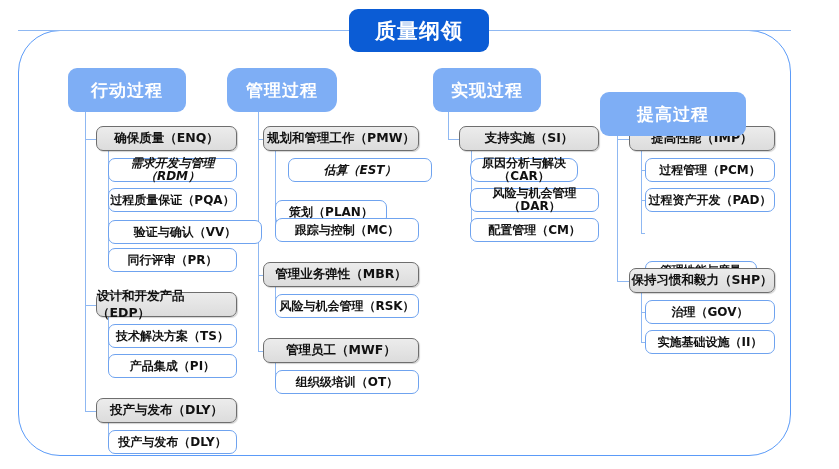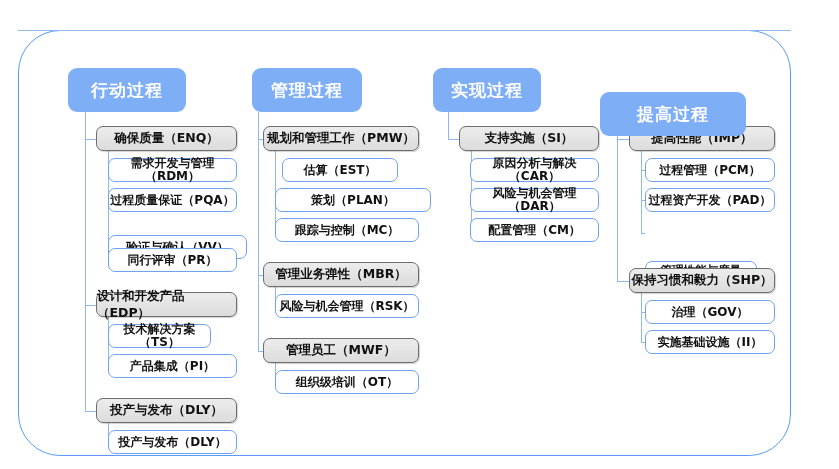--- a/index.html
+++ b/index.html
@@ -83,76 +83,77 @@
   }
   .item-box.two-line { height: 30px; font-size: 11.5px; }
 </style>
 </head>
 <body>
 
 <div id="stage">
 
   <div class="frame"></div>
 
+  <div class="title-box">质量纲领</div>
 
   <div id="tree">
       <div class="col-head" style="left: 68px; top: 68px; width: 118px;">行动过程</div>
       <div class="vline" style="left: 85px; top: 112px; height: 26px;"></div>
       <div class="hline" style="left: 85px; top: 138.5px; width: 11px;"></div>
       <div class="cat-box" style="left: 96px; top: 126px; width: 141px;">确保质量（ENQ）</div>
       <div class="hline" style="left: 108px; top: 170px; width: 0px;"></div>
-      <div class="item-box" style="left: 108px; top: 158px; width: 129px;">需求开发与管理（RDM）</div>
+      <div class="item-box" style="left: 108px; top: 158px; width: 129px; font-style: italic;">需求开发与管理（RDM）</div>
       <div class="hline" style="left: 108px; top: 200px; width: 0px;"></div>
       <div class="item-box" style="left: 108px; top: 188px; width: 129px;">过程质量保证（PQA）</div>
       <div class="hline" style="left: 108px; top: 230px; width: 0px;"></div>
-      <div class="item-box" style="left: 108px; top: 235px; width: 139px;">验证与确认（VV）</div>
+      <div class="item-box" style="left: 108px; top: 220px; width: 154px;">验证与确认（VV）</div>
       <div class="hline" style="left: 108px; top: 260px; width: 0px;"></div>
       <div class="item-box" style="left: 108px; top: 248px; width: 129px;">同行评审（PR）</div>
       <div class="vline-sub" style="left: 108px; top: 151px; height: 109px;"></div>
       <div class="hline" style="left: 85px; top: 304.5px; width: 11px;"></div>
       <div class="cat-box" style="left: 96px; top: 292px; width: 141px;">设计和开发产品（EDP）</div>
       <div class="hline" style="left: 108px; top: 336px; width: 0px;"></div>
-      <div class="item-box" style="left: 108px; top: 324px; width: 103px; border-radius: 7px;">技术解决方案（TS）</div>
+      <div class="item-box" style="left: 108px; top: 324px; width: 129px; border-radius: 7px;">技术解决方案（TS）</div>
       <div class="hline" style="left: 108px; top: 366px; width: 0px;"></div>
       <div class="item-box" style="left: 108px; top: 354px; width: 129px;">产品集成（PI）</div>
       <div class="vline-sub" style="left: 108px; top: 317px; height: 49px;"></div>
       <div class="hline" style="left: 85px; top: 410.5px; width: 11px;"></div>
       <div class="cat-box" style="left: 96px; top: 398px; width: 141px;">投产与发布（DLY）</div>
       <div class="hline" style="left: 108px; top: 442px; width: 0px;"></div>
       <div class="item-box" style="left: 108px; top: 430px; width: 129px;">投产与发布（DLY）</div>
       <div class="vline-sub" style="left: 108px; top: 423px; height: 19px;"></div>
       <div class="vline" style="left: 85px; top: 112px; height: 298.5px;"></div>
-      <div class="col-head" style="left: 252px; top: 68px; width: 110px;">管理过程</div>
+      <div class="col-head" style="left: 227px; top: 68px; width: 110px; border-radius: 12px;">管理过程</div>
       <div class="vline" style="left: 258px; top: 112px; height: 26px;"></div>
       <div class="hline" style="left: 258px; top: 138.5px; width: 5px;"></div>
       <div class="cat-box" style="left: 263px; top: 126px; width: 156px;">规划和管理工作（PMW）</div>
       <div class="hline" style="left: 275px; top: 170px; width: 0px;"></div>
-      <div class="item-box" style="left: 282px; top: 158px; width: 116px;">估算（EST）</div>
+      <div class="item-box" style="left: 288px; top: 158px; width: 144px; font-style: italic;">估算（EST）</div>
       <div class="hline" style="left: 275px; top: 200px; width: 0px;"></div>
-      <div class="item-box" style="left: 275px; top: 188px; width: 156px; text-align: center;">策划（PLAN）</div>
+      <div class="item-box" style="left: 275px; top: 200px; width: 112px; text-align: center;">策划（PLAN）</div>
       <div class="hline" style="left: 275px; top: 230px; width: 0px;"></div>
       <div class="item-box" style="left: 275px; top: 218px; width: 144px; text-align: right;">跟踪与控制（MC）</div>
       <div class="vline-sub" style="left: 275px; top: 151px; height: 79px;"></div>
       <div class="hline" style="left: 258px; top: 274.5px; width: 5px;"></div>
       <div class="cat-box" style="left: 263px; top: 262px; width: 156px;">管理业务弹性（MBR）</div>
       <div class="hline" style="left: 275px; top: 306px; width: 0px;"></div>
       <div class="item-box" style="left: 275px; top: 294px; width: 144px;">风险与机会管理（RSK）</div>
       <div class="vline-sub" style="left: 275px; top: 287px; height: 19px;"></div>
       <div class="hline" style="left: 258px; top: 350.5px; width: 5px;"></div>
       <div class="cat-box" style="left: 263px; top: 338px; width: 156px;">管理员工（MWF）</div>
       <div class="hline" style="left: 275px; top: 382px; width: 0px;"></div>
       <div class="item-box" style="left: 275px; top: 370px; width: 144px;">组织级培训（OT）</div>
       <div class="vline-sub" style="left: 275px; top: 363px; height: 19px;"></div>
       <div class="vline" style="left: 258px; top: 112px; height: 238.5px;"></div>
       <div class="col-head" style="left: 433px; top: 68px; width: 108px;">实现过程</div>
       <div class="vline" style="left: 448px; top: 112px; height: 26px;"></div>
       <div class="hline" style="left: 448px; top: 138.5px; width: 11px;"></div>
       <div class="cat-box" style="left: 459px; top: 126px; width: 140px;">支持实施（SI）</div>
       <div class="hline" style="left: 471px; top: 170px;"></div>
-      <div class="item-box" style="left: 470px; top: 158px; width: 129px;">原因分析与解决（CAR）</div>
+      <div class="item-box" style="left: 470px; top: 158px; width: 108px; border-radius: 9px;">原因分析与解决（CAR）</div>
       <div class="hline" style="left: 471px; top: 200px;"></div>
       <div class="item-box" style="left: 470px; top: 188px; width: 129px;">风险与机会管理（DAR）</div>
       <div class="hline" style="left: 471px; top: 230px;"></div>
       <div class="item-box" style="left: 470px; top: 218px; width: 129px;">配置管理（CM）</div>
       <div class="vline-sub" style="left: 471px; top: 151px; height: 79px;"></div>
       <div class="vline" style="left: 448px; top: 112px; height: 26.5px;"></div>
       <div class="col-head" style="left: 600px; top: 68px; width: 146px; margin-top: 24px;">提高过程</div>
       <div class="vline" style="left: 617px; top: 112px; height: 26px;"></div>
       <div class="hline" style="left: 617px; top: 138.5px; width: 12px;"></div>
       <div class="cat-box" style="left: 629px; top: 126px; width: 146px;">提高性能（IMP）</div>

